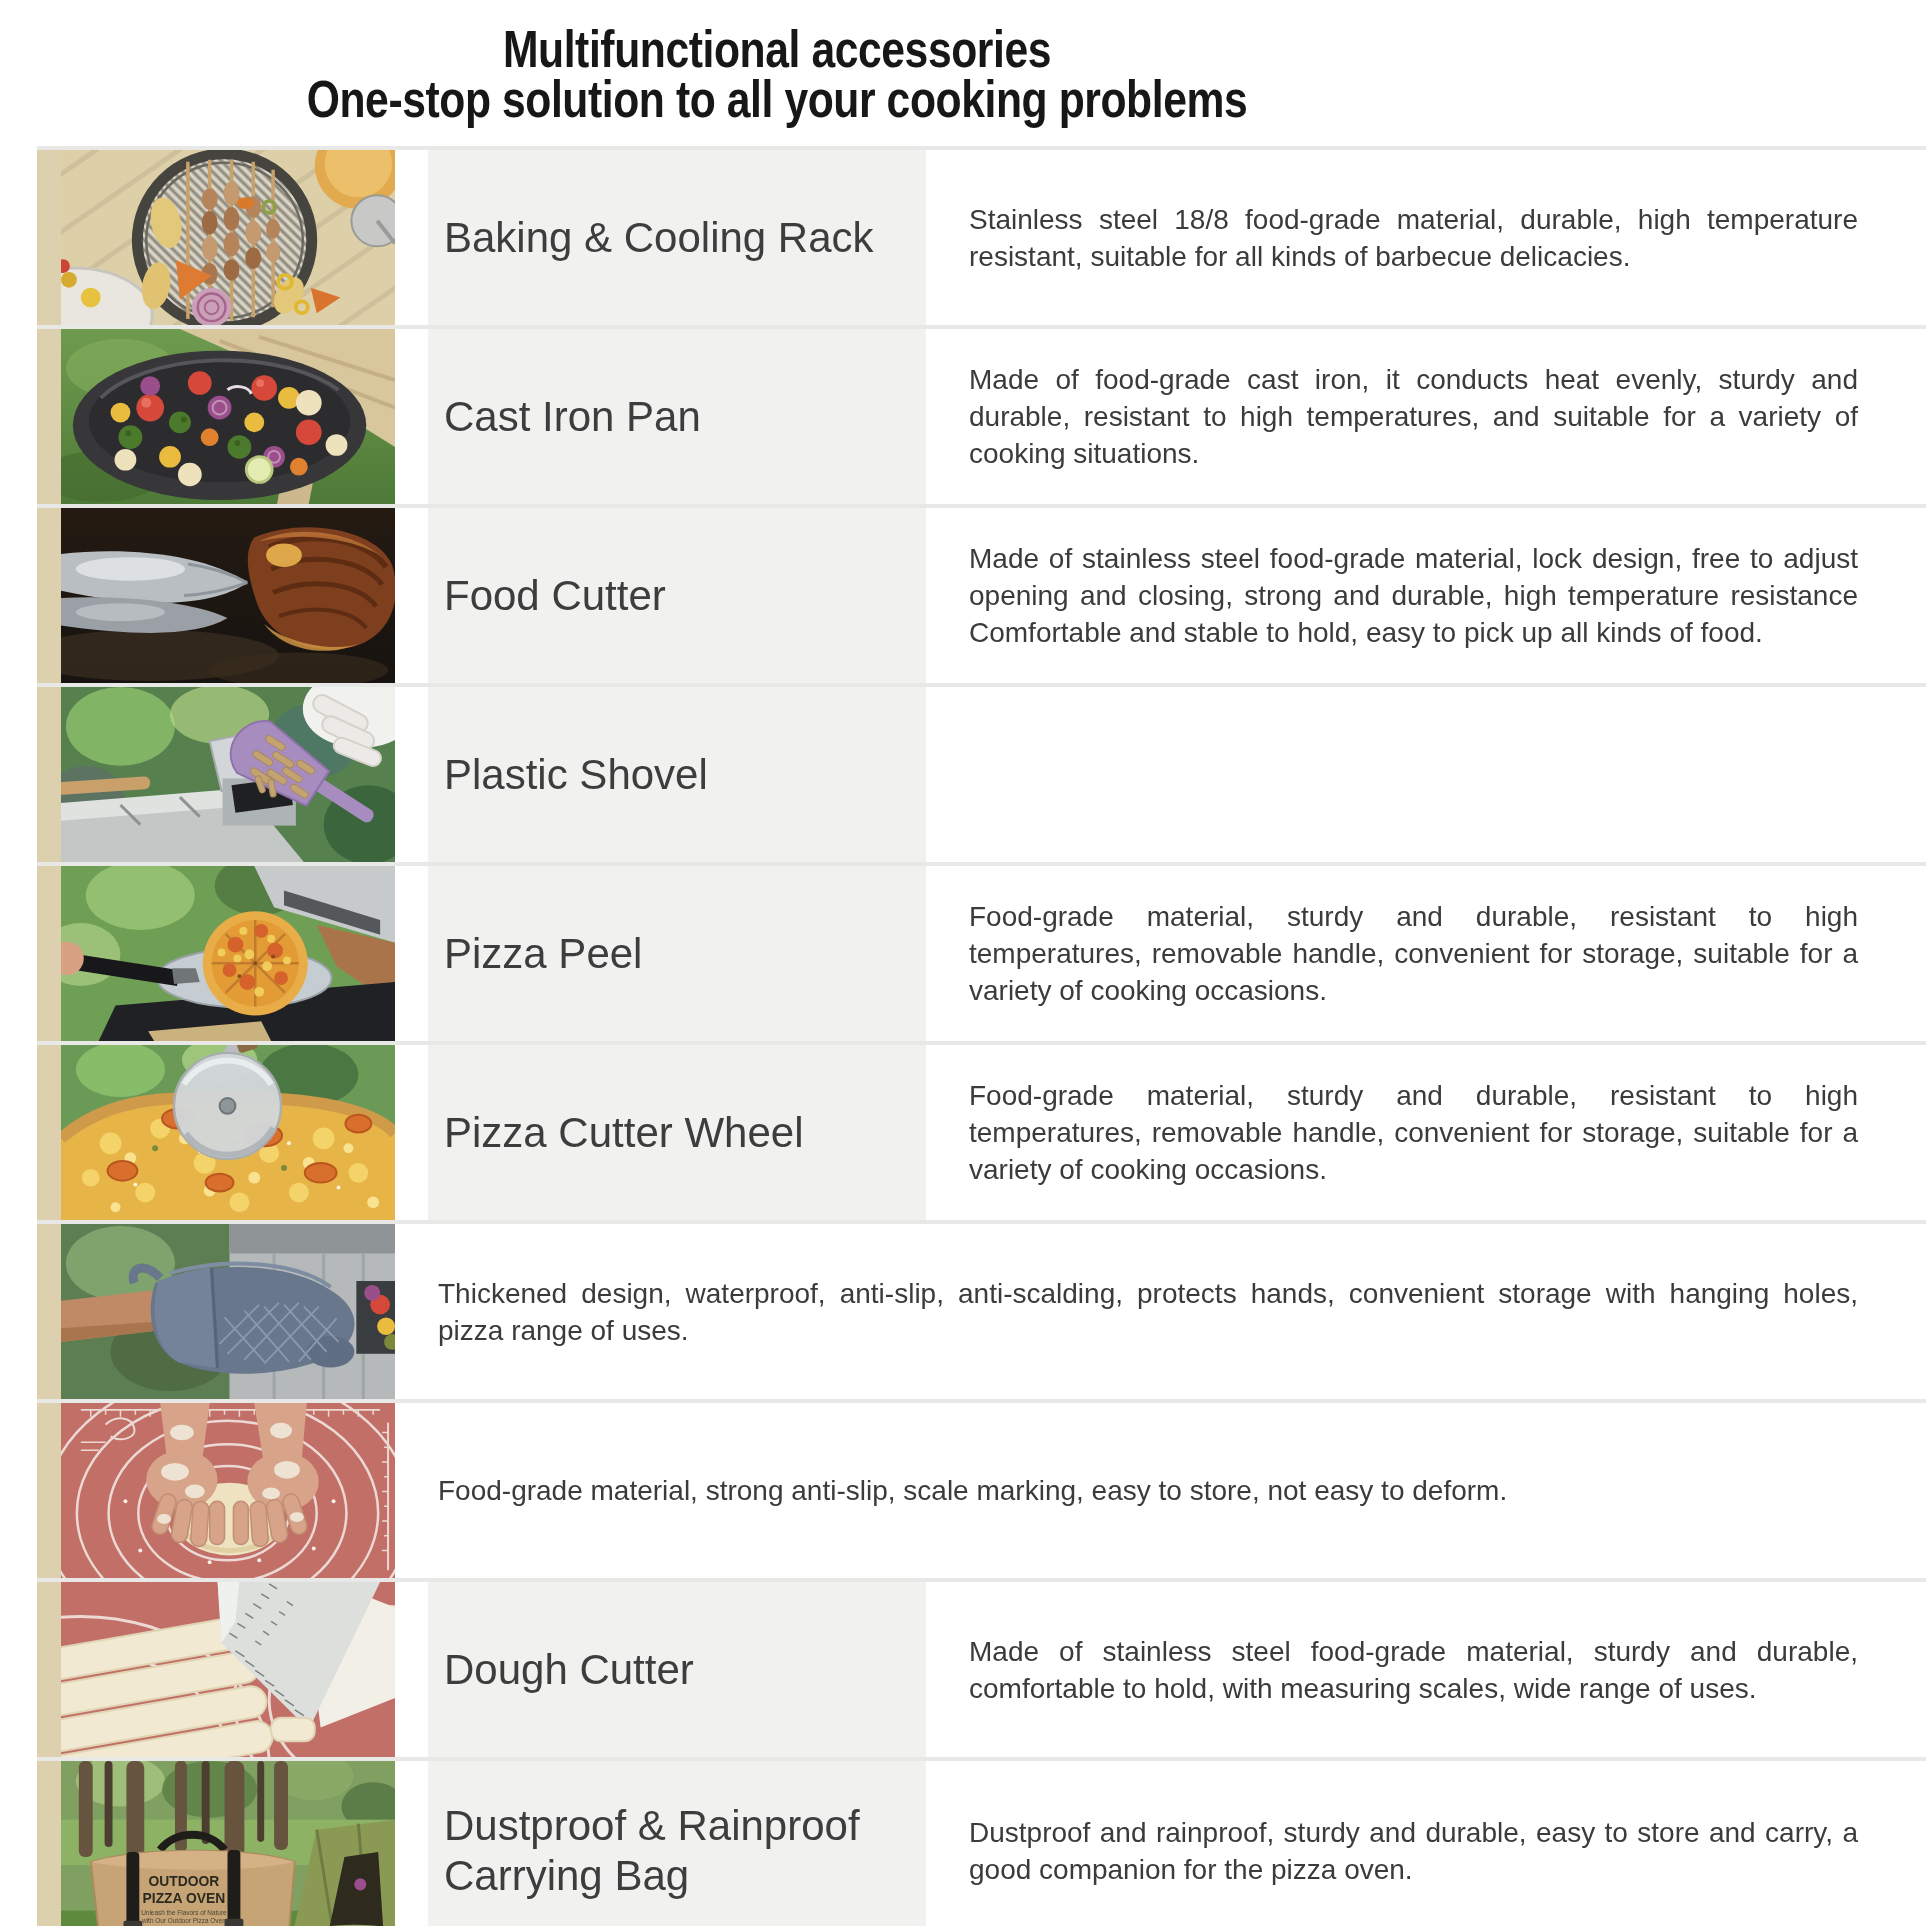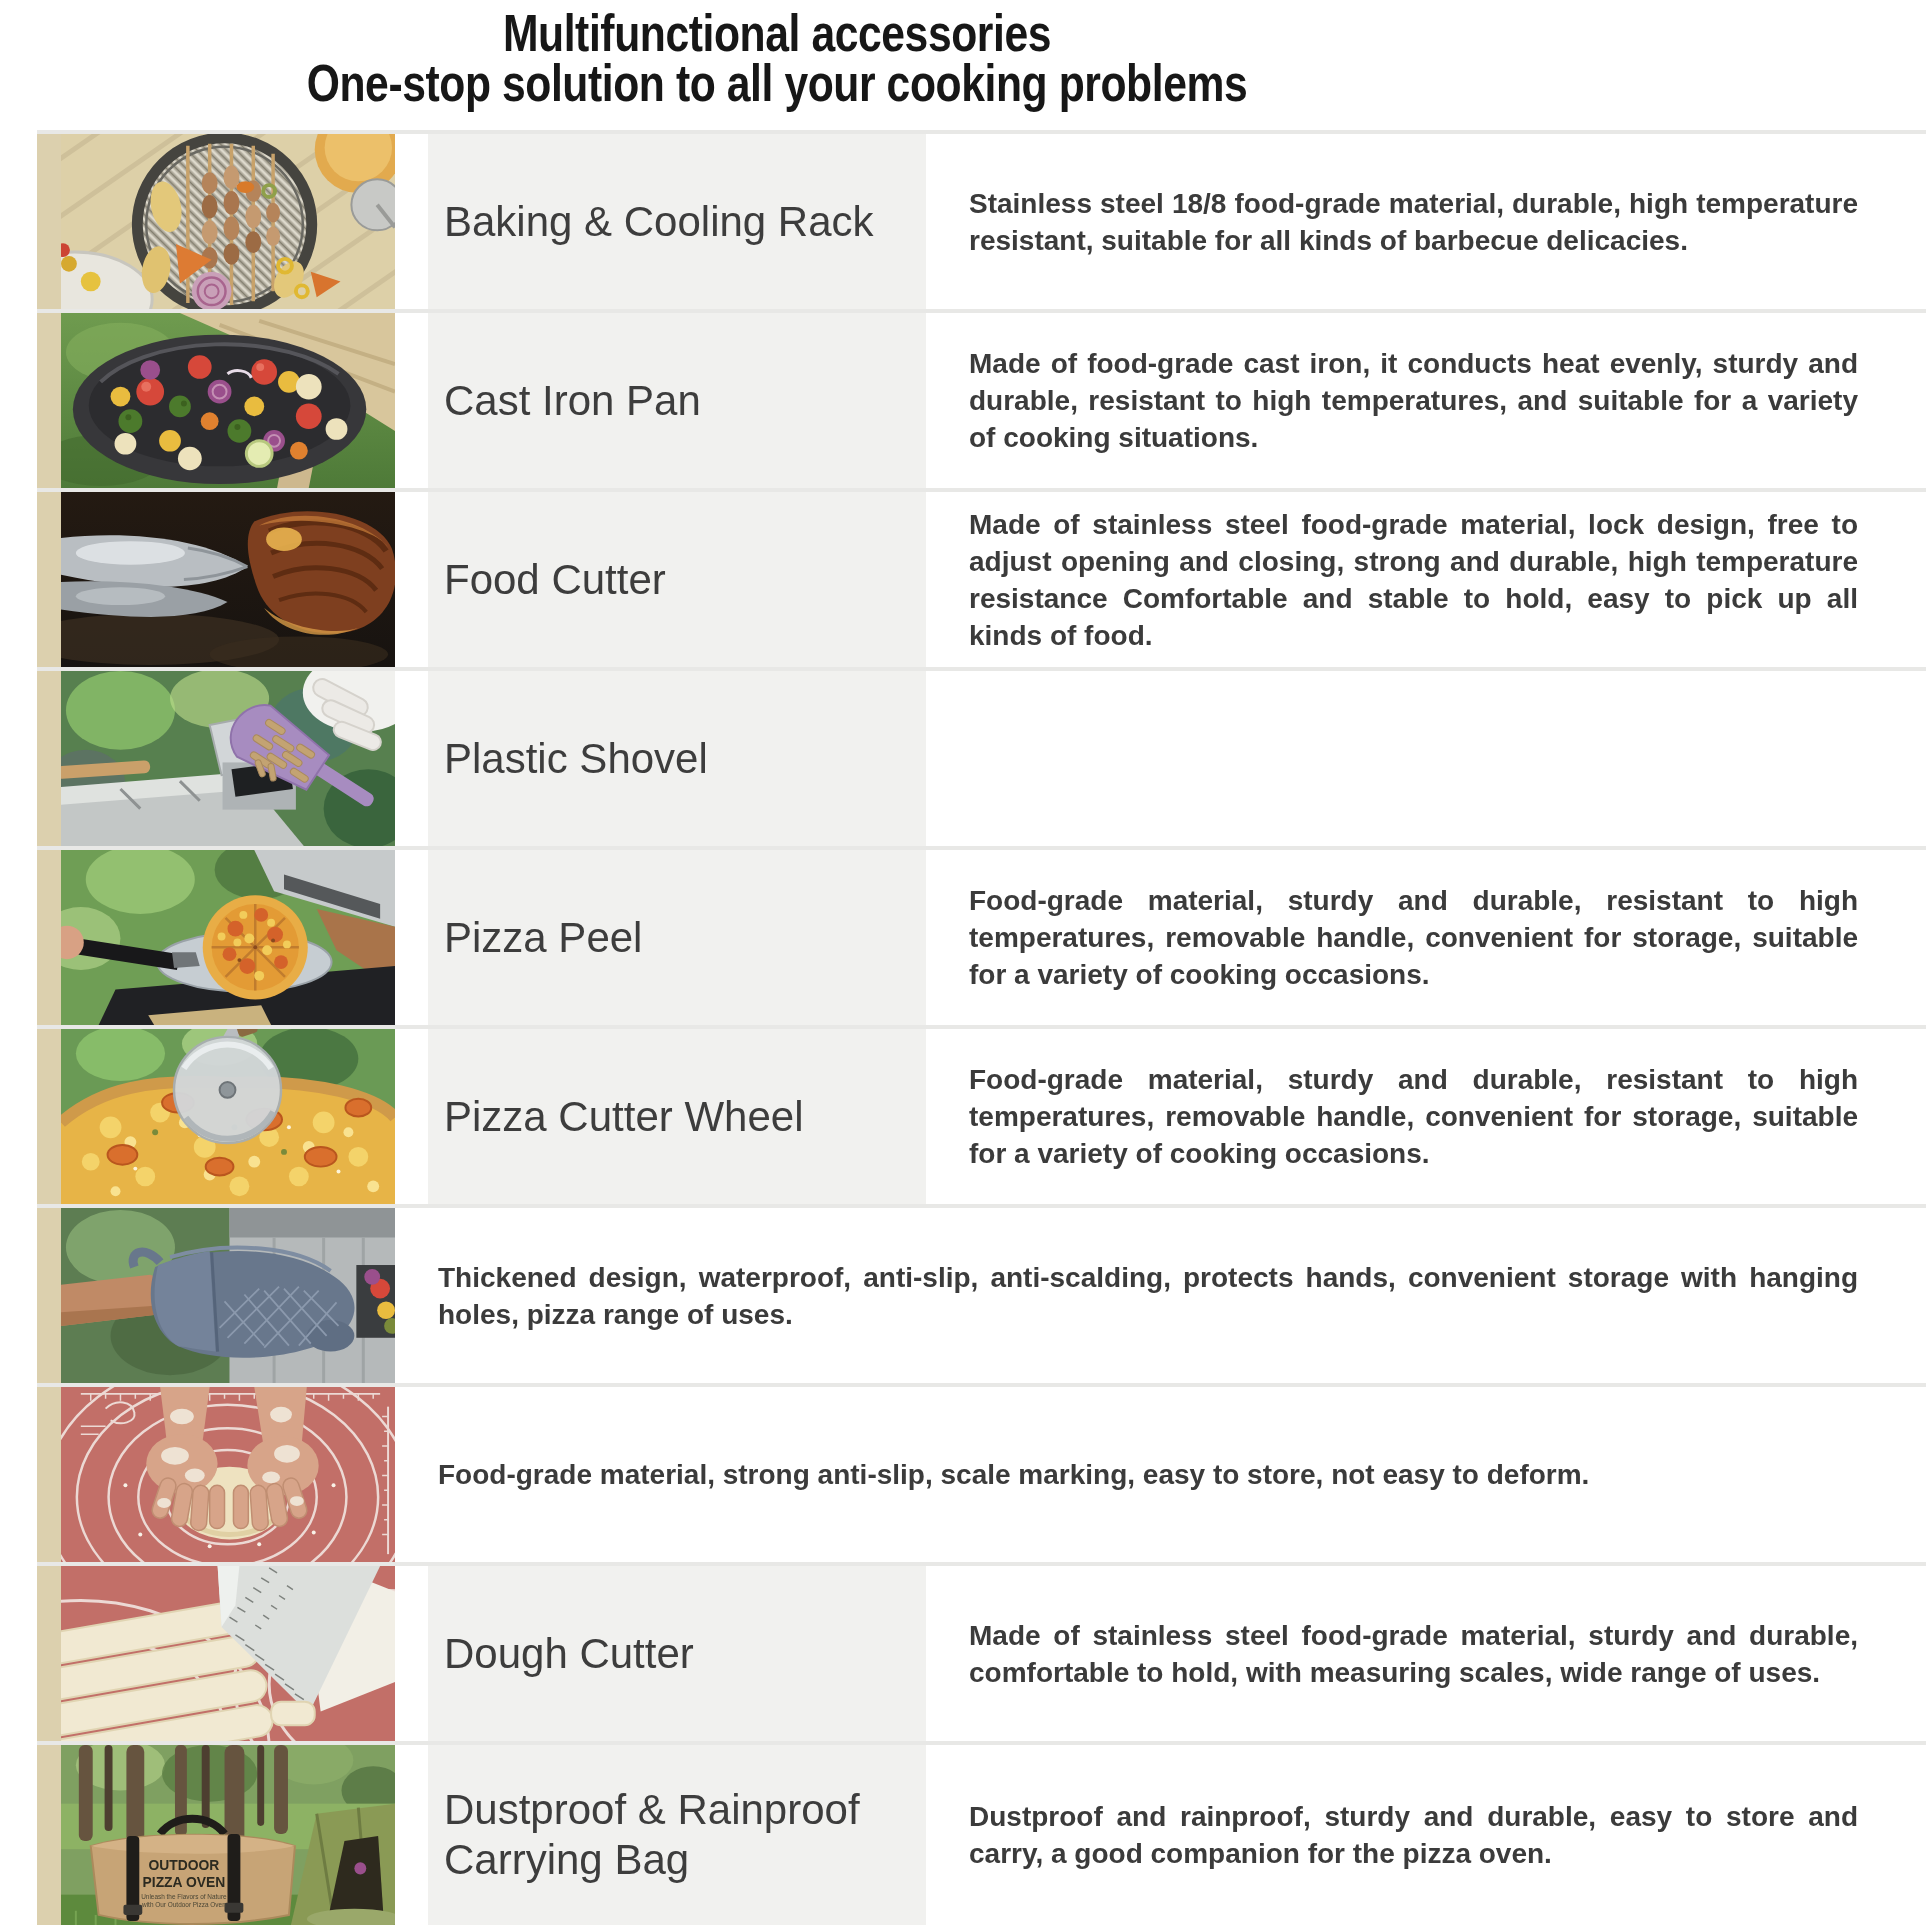--- a/index.html
+++ b/index.html
@@ -1,39 +1,39 @@
 <!DOCTYPE html>
 <html><head>
 <meta charset="utf-8">
 <style>
   html,body { margin:0; padding:0; background:#ffffff; }
   .page {
     position:relative; width:1927px; height:1927px; overflow:hidden;
     background:#ffffff; font-family:"Liberation Sans", sans-serif;
   }
-  .header { width:1554px; padding-top:8px; height:122px; }
+  .header { width:1554px; padding-top:8px; height:122px;margin-top:16px; }
   .title-line {
     text-align:center; font-size:52px; font-weight:800; color:#171717;
     line-height:50px; letter-spacing:-0.5px; transform:scaleX(0.82);
     white-space:nowrap;
   }
   .hr { height:4px; background:#e8e8e6; margin-left:37px; }
   .row { margin-left:37px; height:175px; display:flex; gap:5px; }
   .row:last-child { height:180px; }
   .photo { width:334px; flex:none; background:#dcd0ae; overflow:hidden;padding-left:24px; }
   .photo svg { display:block; width:100%; height:100%; }
   .name-cell {
     width:498px; flex:none; box-sizing:border-box; background:#f1f1ef;
     display:flex; align-items:center; padding-left:16px; padding-right:10px;
     font-size:42px; font-weight:400; color:#3d3d3d; line-height:50px;margin-left:28px;
   }
   .desc-cell { flex:1; background:#ffffff; display:flex; align-items:center; }
   .desc-cell p {
     margin:0; padding:0 69px 0 38px; width:100%; box-sizing:border-box;
-    font-size:28px; font-weight:700; line-height:37px; color:#3b3b3b;
+    font-size:28px; font-weight:400; line-height:37px; color:#3b3b3b;
     text-align:justify;
   }
 </style>
 </head>
 <body>
 
 <div class="page">
 
   <div class="header">
     <div class="title-line">Multifunctional accessories</div>

